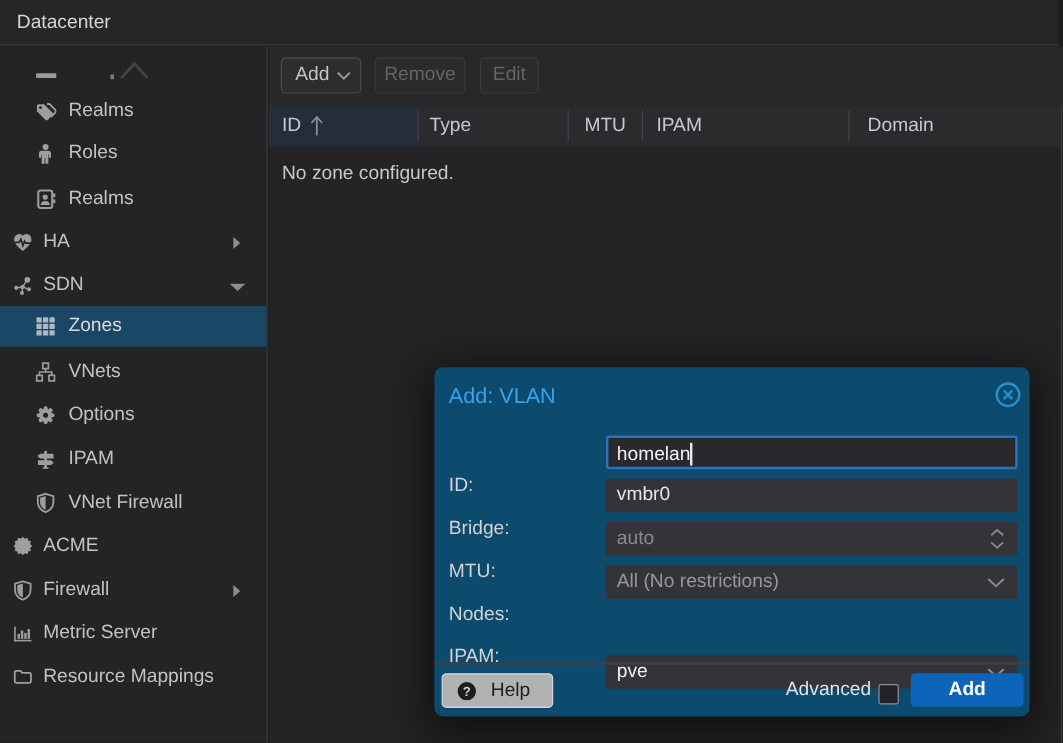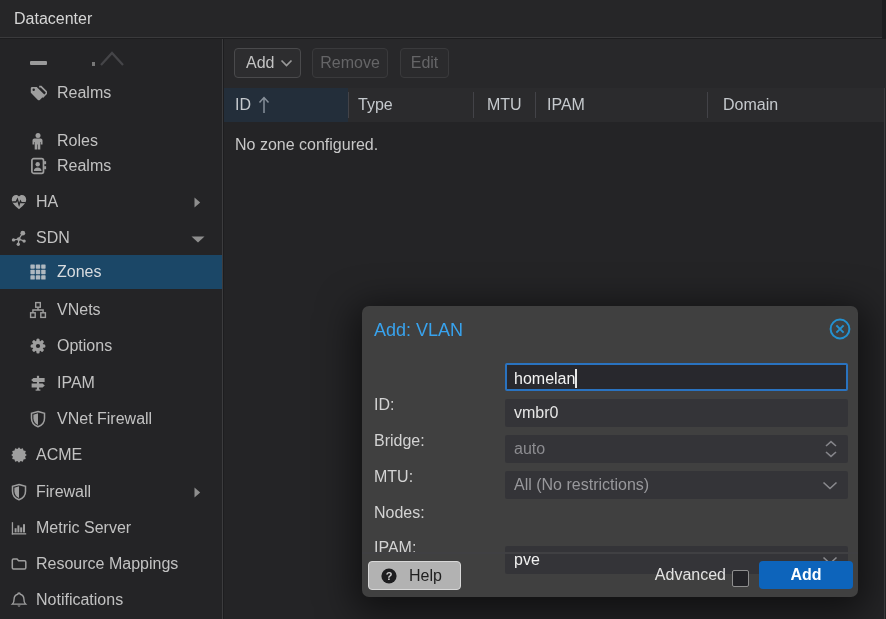--- a/index.html
+++ b/index.html
@@ -62,21 +62,21 @@
 
     <div class="row" style="top:37px;">
       <svg class="ic ico2" width="18" height="18" viewBox="0 0 18 18">
         <path d="M10.2 2.6 L12.1 2.6 L17.1 7.6 C17.7 8.2 17.7 9.2 17.1 9.8 L13.5 13.4" stroke="#9e9e9e" fill="none" stroke-width="1.6"></path>
         <path d="M1.8 4.2 L1.8 8.8 L8.9 15.9 C9.4 16.4 10.3 16.4 10.8 15.9 L14.8 11.9 C15.3 11.4 15.3 10.5 14.8 10 L7.7 2.9 L3.1 2.9 C2.4 2.9 1.8 3.5 1.8 4.2 Z" fill="#9e9e9e"></path>
         <circle cx="4.7" cy="5.7" r="1.2" fill="#242426"></circle>
       </svg>
       <div class="txt t2">Realms</div>
     </div>
 
-    <div class="row" style="top:85px;">
+    <div class="row" style="top:72px;">
       <svg class="ic ico2" width="18" height="18" viewBox="0 0 18 18">
         <g fill="#9e9e9e">
         <circle cx="9" cy="3.5" r="2.5"></circle>
         <path d="M6.4 6.6 h5.2 c1.1 0 1.9.9 1.9 1.9 v4 h-1.7 v-2.6 h-.5 v7.6 h-2.5 v-5 h-.6 v5 H5.7 V9.9 h-.5 v2.6 H3.5 v-4 c0-1 .8-1.9 1.9-1.9 z"></path>
         </g>
       </svg>
       <div class="txt t2">Roles</div>
     </div>
 
     <div class="row" style="top:110px;">
@@ -218,27 +218,20 @@
       <div class="txt t1">Metric Server</div>
     </div>
 
     <div class="row" style="top:508px;">
       <svg class="ic ico1" width="18" height="18" viewBox="0 0 18 18">
         <path d="M2.3 5.2 C2.3 4.5 2.8 4 3.5 4 H7 L8.6 5.8 H14.6 C15.3 5.8 15.8 6.3 15.8 7 V12.8 C15.8 13.5 15.3 14 14.6 14 H3.5 C2.8 14 2.3 13.5 2.3 12.8 Z" stroke="#9e9e9e" stroke-width="1.5" fill="none"></path>
       </svg>
       <div class="txt t1">Resource Mappings</div>
     </div>
 
-    <div class="row" style="top:544px;">
-      <svg class="ic ico1" width="18" height="18" viewBox="0 0 18 18">
-        <path d="M7.8 3.2 C7.8 2.5 8.3 2 9 2 C9.7 2 10.2 2.5 10.2 3.2 C12.6 3.8 13.9 5.7 13.9 8.1 C13.9 11.3 14.6 12.3 15.5 13.1 H2.5 C3.4 12.3 4.1 11.3 4.1 8.1 C4.1 5.7 5.4 3.8 7.8 3.2 Z" stroke="#9e9e9e" stroke-width="1.4" fill="none"></path>
-        <path d="M7.4 14.5 a1.7 1.7 0 0 0 3.2 0 Z" fill="#9e9e9e"></path>
-      </svg>
-      <div class="txt t1">Notifications</div>
-    </div>
   </div>
 
   <div id="content" class="abs">
     <div id="toolbar" class="abs">
       <div class="tbtn on" style="left:10px;width:67px;">
         <span style="position:absolute;left:11px;top:0;line-height:28px;">Add</span>
         <svg style="position:absolute;left:45px;top:10px;" width="13" height="9" viewBox="0 0 13 9">
           <path d="M1.5 1.5 L6.5 6.5 L11.5 1.5" stroke="#9a9a9a" stroke-width="1.7" fill="none"></path>
         </svg>
       </div>
@@ -259,21 +252,21 @@
       <div class="hcell" style="left:323px;">IPAM</div>
       <div class="hsep" style="left:483px;"></div>
       <div class="hcell" style="left:499px;">Domain</div>
     </div>
     <div id="gbody" class="abs">
       <div class="abs" style="left:11px;top:14px;font-size:16px;color:#c8c8c8;">No zone configured.</div>
     </div>
     <div id="gridborder" class="abs"></div>
   </div>
 
-  <div id="dialog" class="abs" style="left:362px;top:306px;width:496px;height:291px;background:#404040;border-radius:7px;box-shadow:0 8px 36px 8px rgba(0,0,0,0.55);">
+  <div id="dialog" class="abs" style="left:362px;top:306px;width:496px;height:291px;background:#0c4a6e;border-radius:7px;box-shadow:0 8px 36px 8px rgba(0,0,0,0.55);">
     <div class="abs" style="left:12px;top:12px;height:24px;line-height:24px;font-size:18px;color:#38a3ee;">Add: VLAN</div>
     <svg class="abs" style="left:467px;top:12px;" width="22" height="22" viewBox="0 0 22 22">
       <circle cx="11" cy="11" r="9.4" stroke="#2491d0" stroke-width="2" fill="none"></circle>
       <path d="M7.4 7.4 L14.6 14.6 M14.6 7.4 L7.4 14.6" stroke="#2491d0" stroke-width="2" fill="none"></path>
     </svg>
 
     <div class="label" style="top:57px;">ID:</div>
     <div class="field" style="top:57px;background:#28282d;border:2px solid #2a73c0;">
       <span class="v" style="left:7px;color:#f2f2f2;">homelan</span>
       <span class="abs" style="left:68px;top:4px;width:1.5px;height:19px;background:#e8e8e8;"></span>

